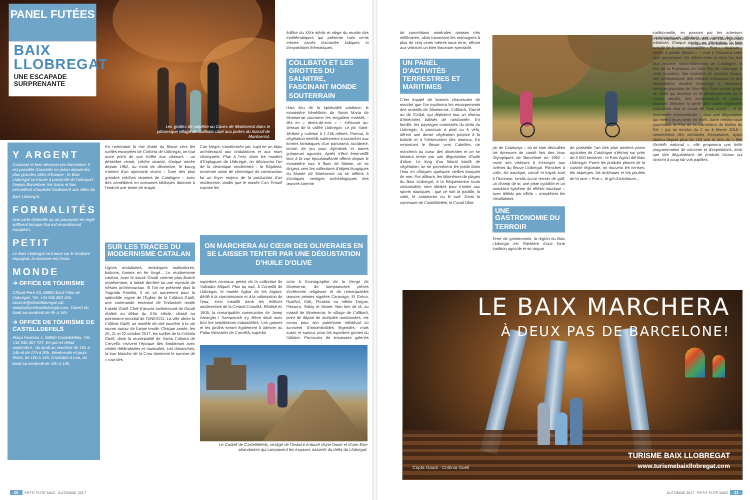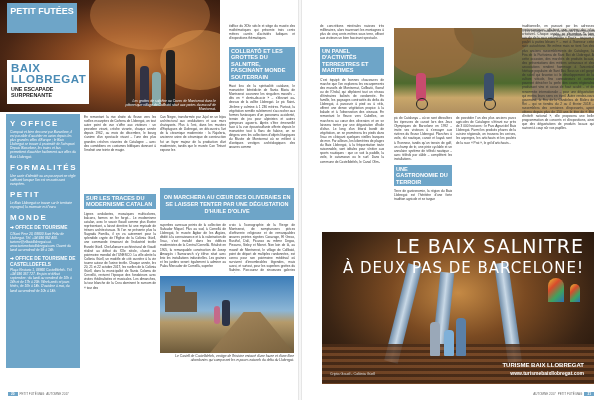--- a/index.html
+++ b/index.html
@@ -7,21 +7,21 @@
   .spread{position:absolute;left:0;top:0;width:600px;height:400px;}
   .page{position:absolute;top:0;height:400px;background:#fff;}
   .left-page{left:0;width:298px;}
   .right-page{left:302px;width:298px;}
   .gutter{position:absolute;left:298px;top:0;width:4px;height:400px;background:linear-gradient(90deg,#ddd,#fff 50%,#ddd);}
   .txt{font-family:"Liberation Sans Narrow","Liberation Sans",sans-serif;font-size:3.2px;line-height:4.1px;color:#333;text-align:justify;overflow:hidden;}
   .hero{position:absolute;left:0;top:0;width:220px;height:112px;background:radial-gradient(ellipse at 60% 55%,#c47a3a 0%,#8a4a22 35%,#4a2614 70%,#2a140a 100%);overflow:hidden;}
   .hero .rock{position:absolute;border-radius:50%;background:rgba(230,150,80,.35);}
   .hero .person{position:absolute;bottom:6px;width:9px;border-radius:4px 4px 1px 1px;background:#222;}
   .infos-box{position:absolute;left:7px;top:3px;width:70px;height:30px;background:#6ea5c8;color:#fff;text-align:center;font-size:9px;line-height:10px;font-weight:bold;padding-top:3px;box-sizing:border-box;}
-  .title-box{position:absolute;left:7px;top:33px;width:82px;height:44px;background:#fff;padding:3px 4px;box-sizing:border-box;margin-top:27px;}
+  .title-box{position:absolute;left:7px;top:33px;width:70px;height:44px;background:#fff;padding:3px 4px;box-sizing:border-box;}
   .title-main{color:#4a8bb5;font-weight:bold;font-size:11.5px;line-height:11px;letter-spacing:.5px;}
   .title-sub{color:#222;font-size:5.4px;line-height:6px;margin-top:1px;font-weight:bold;}
   .hero-caption{position:absolute;right:4px;bottom:1px;width:100px;font-size:3.4px;line-height:4px;font-style:italic;color:#fff;text-align:right;}
   .sidebar{position:absolute;left:6px;top:114px;width:74px;height:254px;background:#6ea5c8;color:#fff;padding:3px 4px;box-sizing:border-box;overflow:hidden;}
   .sb-h{font-weight:bold;font-size:8px;letter-spacing:1.5px;margin:2px 0 2px;}
   .sb-p{font-size:3.3px;line-height:4.1px;font-style:italic;margin-bottom:4px;}
   .sb-office{font-weight:bold;font-size:4.8px;line-height:5.5px;margin:3px 0 1px;}
   .col{position:absolute;}
   .subhead{background:#6ea5c8;color:#fff;font-weight:bold;font-size:5.6px;line-height:6.4px;padding:1px 2px;margin:3px 0 3px;display:inline-block;}
   .quote{position:absolute;left:160px;top:188px;width:134px;height:32px;background:#6ea5c8;color:#fff;font-weight:bold;font-size:5.5px;line-height:7px;text-align:center;display:flex;align-items:center;justify-content:center;}
@@ -34,21 +34,21 @@
   .pg-badge{background:#6ea5c8;color:#fff;font-size:3.2px;padding:0 3px;font-weight:bold;}
   .bike-photo{position:absolute;left:114px;top:8px;width:178px;height:100px;background:linear-gradient(180deg,#8e7b52 0%,#6b6a40 45%,#4e6a2e 65%,#c9a76a 82%,#b09060 100%);overflow:hidden;}
   .tree{position:absolute;border-radius:50%;background:rgba(160,110,60,.7);}
   .rider{position:absolute;bottom:12px;width:10px;height:28px;border-radius:4px;}
   .wheel{position:absolute;bottom:3px;width:10px;height:10px;border-radius:50%;border:1px solid #222;}
   .photo-caption-r{position:absolute;left:220px;top:12px;width:72px;font-size:3.3px;line-height:4px;font-style:italic;color:#333;text-align:right;background:rgba(255,255,255,.8);padding:1px;}
   .ad{position:absolute;left:20px;top:232px;width:272px;height:152px;background:radial-gradient(ellipse at 50% 40%,#c58a45 0%,#7a4a22 35%,#3a2414 70%,#1a0f08 100%);overflow:hidden;}
   .pillar{position:absolute;top:30px;width:14px;height:100px;background:linear-gradient(90deg,#6f8ca8,#c8d8e6,#6f8ca8);transform-origin:bottom;}
   .stained{position:absolute;width:16px;height:24px;border-radius:8px 8px 0 0;background:linear-gradient(135deg,#e6c23a,#d94b2b,#3ea35f,#2d6fb5);}
   .ad-title{position:absolute;right:10px;top:4px;color:#fff;font-family:"DejaVu Sans",sans-serif;font-size:19px;line-height:21px;letter-spacing:1px;text-align:right;}
-  .ad-sub{position:absolute;right:10px;top:27px;color:#fff;font-family:"DejaVu Sans",sans-serif;font-size:15px;letter-spacing:1px;}
+  .ad-sub{position:absolute;right:10px;top:27px;color:#fff;font-family:"DejaVu Sans",sans-serif;font-size:11px;letter-spacing:1px;}
   .ad-brand{position:absolute;right:10px;bottom:16px;color:#fff;font-weight:bold;font-size:6px;}
   .ad-url{position:absolute;right:10px;bottom:8px;color:#fff;font-weight:bold;font-size:5px;}
   .ad-credit{position:absolute;left:8px;bottom:8px;color:#ddd;font-size:3.6px;}
   .fig{position:absolute;bottom:28px;width:10px;border-radius:4px 4px 1px 1px;}
   .pews{position:absolute;left:0;bottom:0;width:100%;height:40px;background:repeating-linear-gradient(180deg,#4a2c18 0,#4a2c18 3px,#7a4a28 3px,#7a4a28 6px);opacity:.85;}
 </style>
 </head>
 <body>
 
 <div class="spread">
@@ -58,28 +58,28 @@
     <div class="hero">
       <div class="rock" style="left:90px;top:-20px;width:120px;height:70px;"></div>
       <div class="rock" style="left:160px;top:30px;width:80px;height:60px;background:rgba(240,170,90,.4)"></div>
       <div class="person" style="left:126px;height:52px;background:#3b2a20;"></div>
       <div class="person" style="left:140px;height:40px;background:#334;"></div>
       <div class="person" style="left:152px;height:34px;background:#8aa;"></div>
       <div class="person" style="left:166px;height:56px;background:#222;"></div>
       <div class="hero-caption">Les grottes de salpêtre ou Coves de Montserrat dans le pittoresque village de Collbató situé aux portes du massif de Montserrat.</div>
     </div>
 
-    <div class="infos-box">PETIT FUTÉES</div>
+    <div class="infos-box">PANEL FUTÉES</div>
     <div class="title-box">
       <div class="title-main">BAIX LLOBREGAT</div>
       <div class="title-sub">UNE ESCAPADE SURPRENANTE</div>
     </div>
 
     <div class="sidebar">
-      <div class="sb-h">Y OFFICE</div>
+      <div class="sb-h">Y ARGENT</div>
       <div class="sb-p">Compact et bien desservi par Barcelone, il est possible d'accéder en avion depuis les plus grandes villes d'Europe ; le Baix Llobregat se trouve à proximité de l'aéroport. Depuis Barcelone, les trains et bus permettent d'accéder facilement aux villes du Baix Llobregat.</div>
       <div class="sb-h">FORMALITÉS</div>
       <div class="sb-p">Une carte d'identité ou un passeport en règle suffisent lorsque l'on est ressortissant européen.</div>
       <div class="sb-h">PETIT</div>
       <div class="sb-p">Le Baix Llobregat se trouve sur le territoire espagnol, la monnaie est l'euro.</div>
       <div class="sb-h">MONDE</div>
       <div class="sb-office"><span>➔ </span><span>OFFICE DE TOURISME</span></div>
       <div class="sb-p">C/Sant Pere 23, 08800 Sant Feliu de Llobregat. Tél. +34 936 852 400. turisme@elbaixllobregat.cat. www.turismebaixllobregat.com. Ouvert du lundi au vendredi de 9h à 14h.</div>
       <div class="sb-office"><span>➔ </span><span>OFFICE DE TOURISME DE CASTELLDEFELS</span></div>
       <div class="sb-p">Plaça Rectoria 1, 08860 Castelldefels. Tél. +34 936 357 727. En juin et début septembre : du lundi au vendredi de 10h à 14h et de 17h à 20h. Week-ends et jours fériés, de 10h à 14h. D'octobre à mai, du lundi au vendredi de 10h à 14h.</div>
@@ -162,21 +162,21 @@
     <div class="ad">
       <div class="pillar" style="left:62px;transform:rotate(14deg);"></div>
       <div class="pillar" style="left:110px;top:40px;height:80px;transform:rotate(6deg);"></div>
       <div class="pillar" style="left:186px;transform:rotate(-8deg);"></div>
       <div class="stained" style="left:226px;top:46px;"></div>
       <div class="stained" style="left:248px;top:52px;width:10px;height:18px;"></div>
       <div class="pews"></div>
       <div class="fig" style="left:108px;height:34px;background:#9aa8b8;"></div>
       <div class="fig" style="left:122px;height:26px;background:#7fb0d8;"></div>
       <div class="fig" style="left:134px;height:38px;background:#5a80a8;"></div>
-      <div class="ad-title">LE BAIX SALNITRE</div>
+      <div class="ad-title">LE BAIX MARCHERA</div>
       <div class="ad-sub">À DEUX PAS DE BARCELONE!</div>
       <div class="ad-credit">Cripta Gaudí - Colònia Güell</div>
       <div class="ad-brand">TURISME BAIX LLOBREGAT</div>
       <div class="ad-url">www.turismebaixllobregat.com</div>
     </div>
 
     <div class="page-footer" style="right:6px;">
       <span>AUTOMNE 2017</span>
       <span>PETIT FUTÉ MAG</span>
       <span class="pg-badge">21</span>

